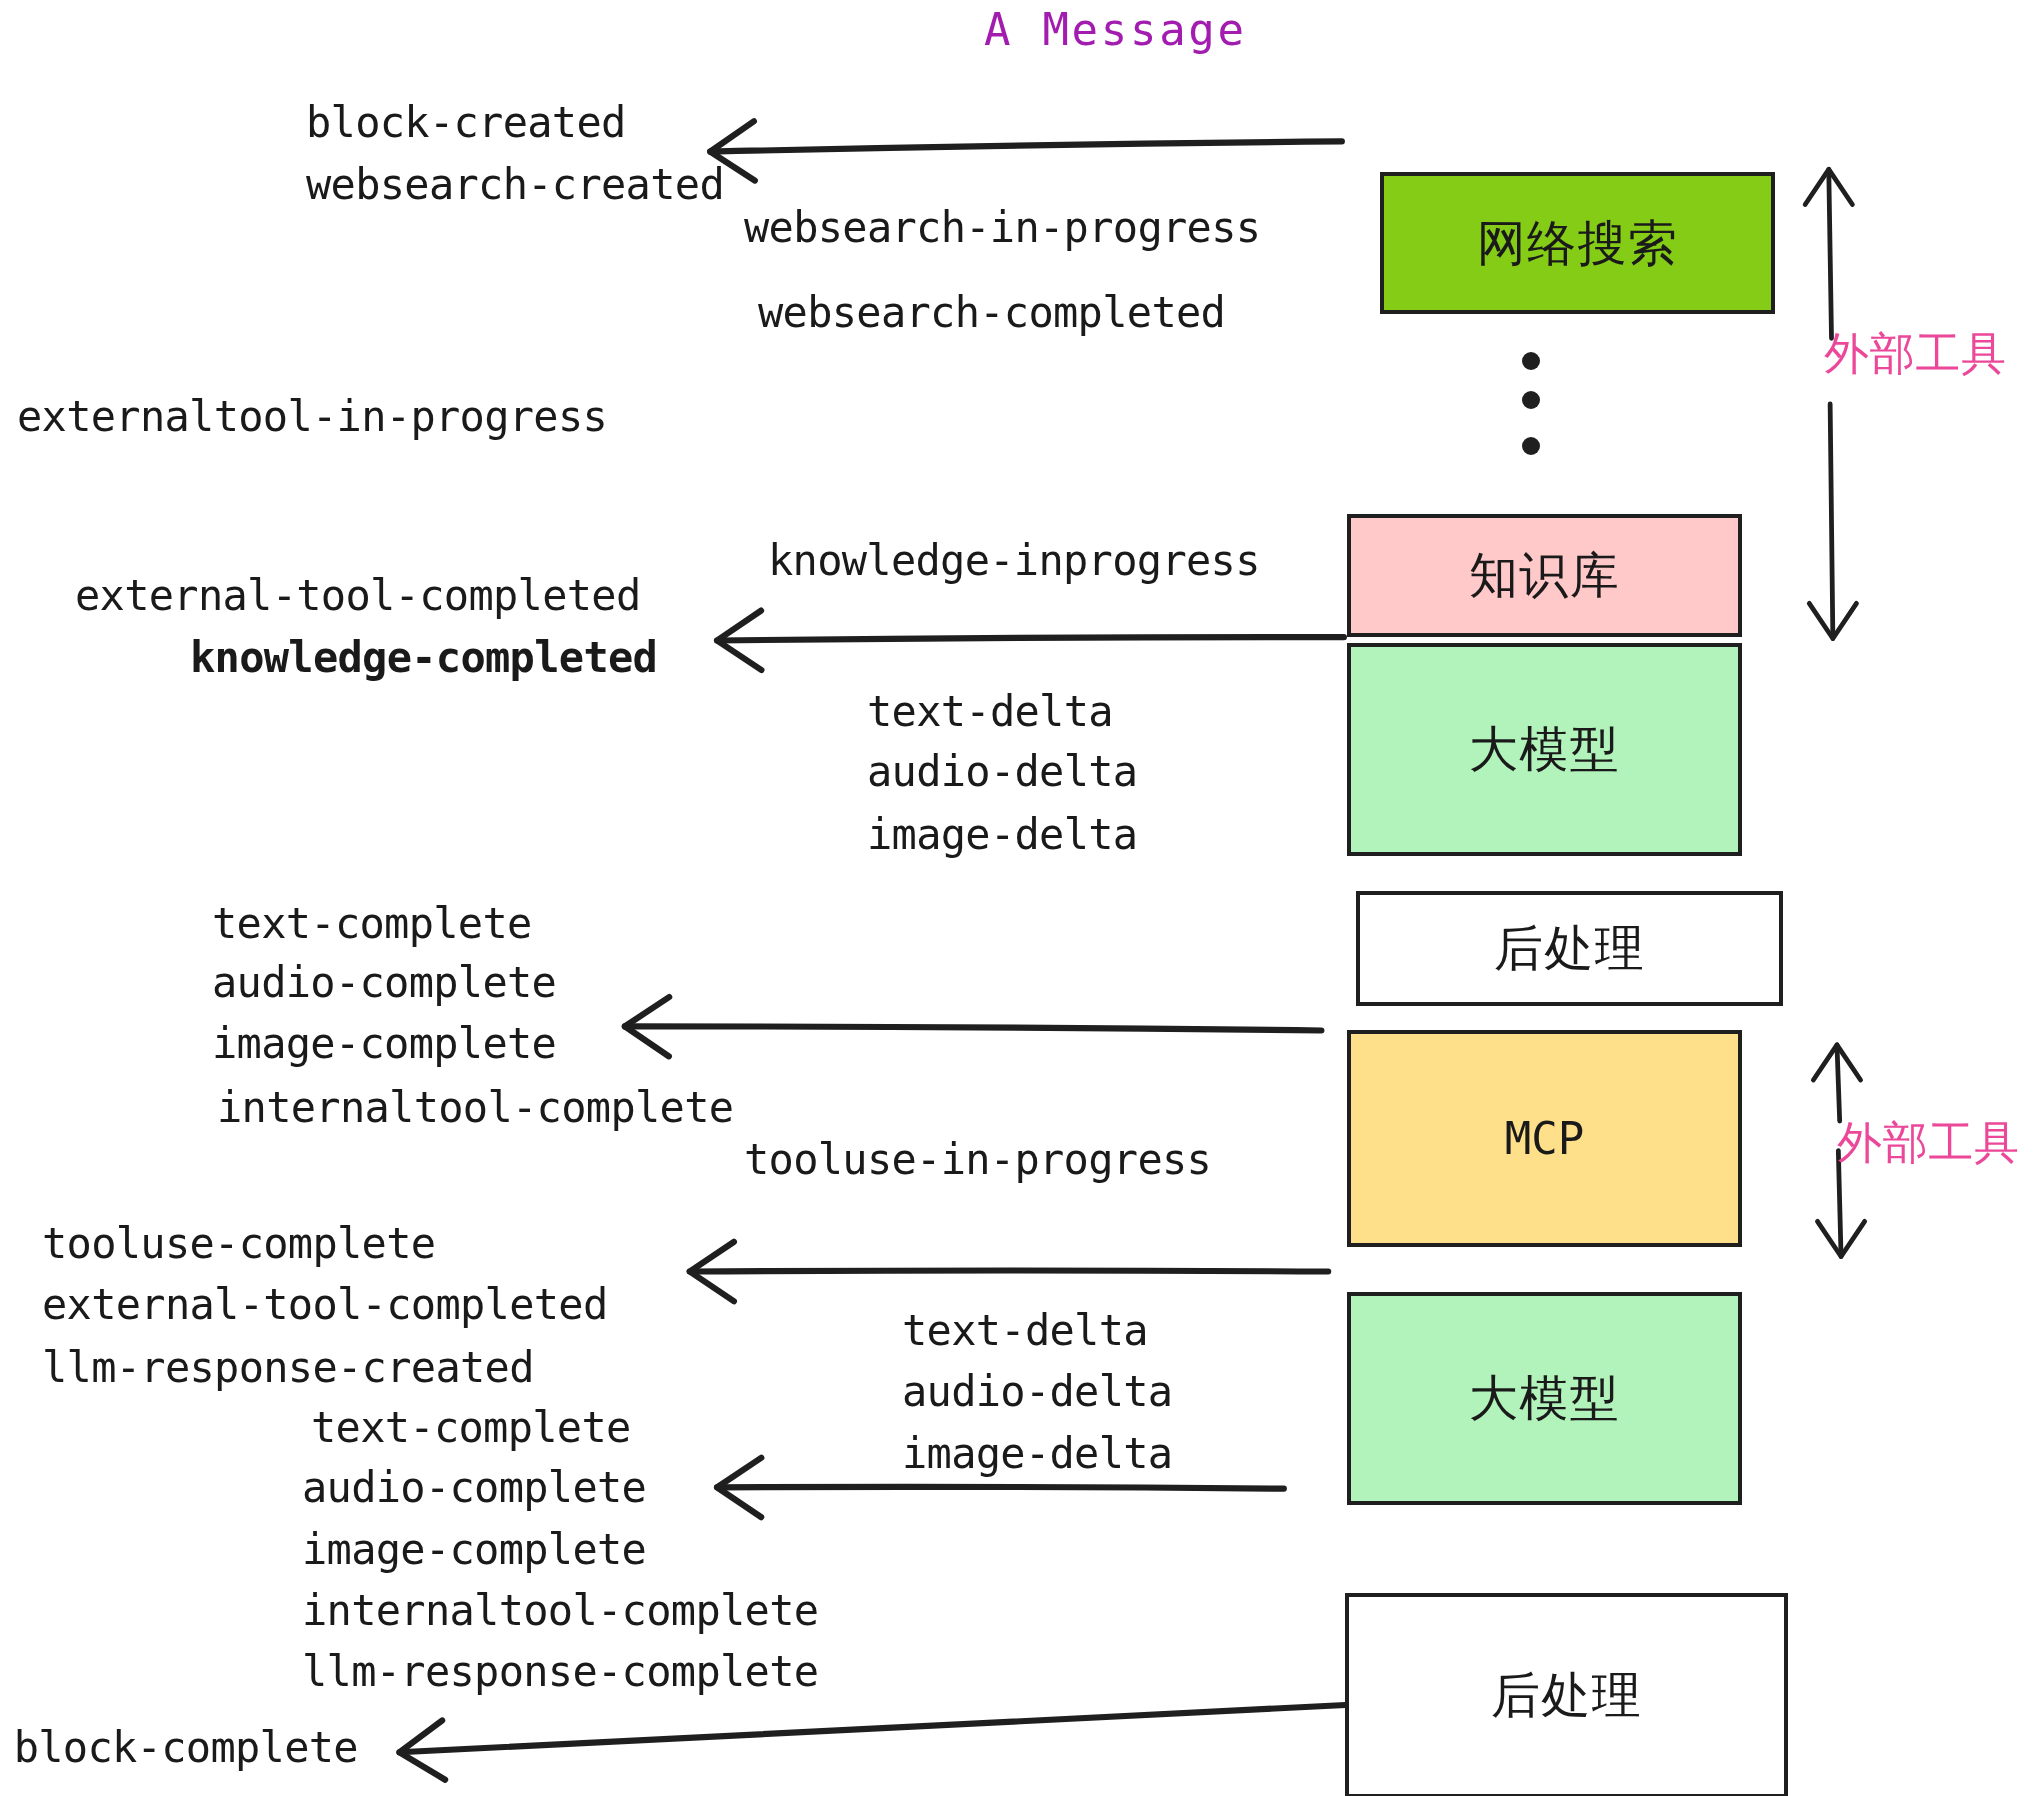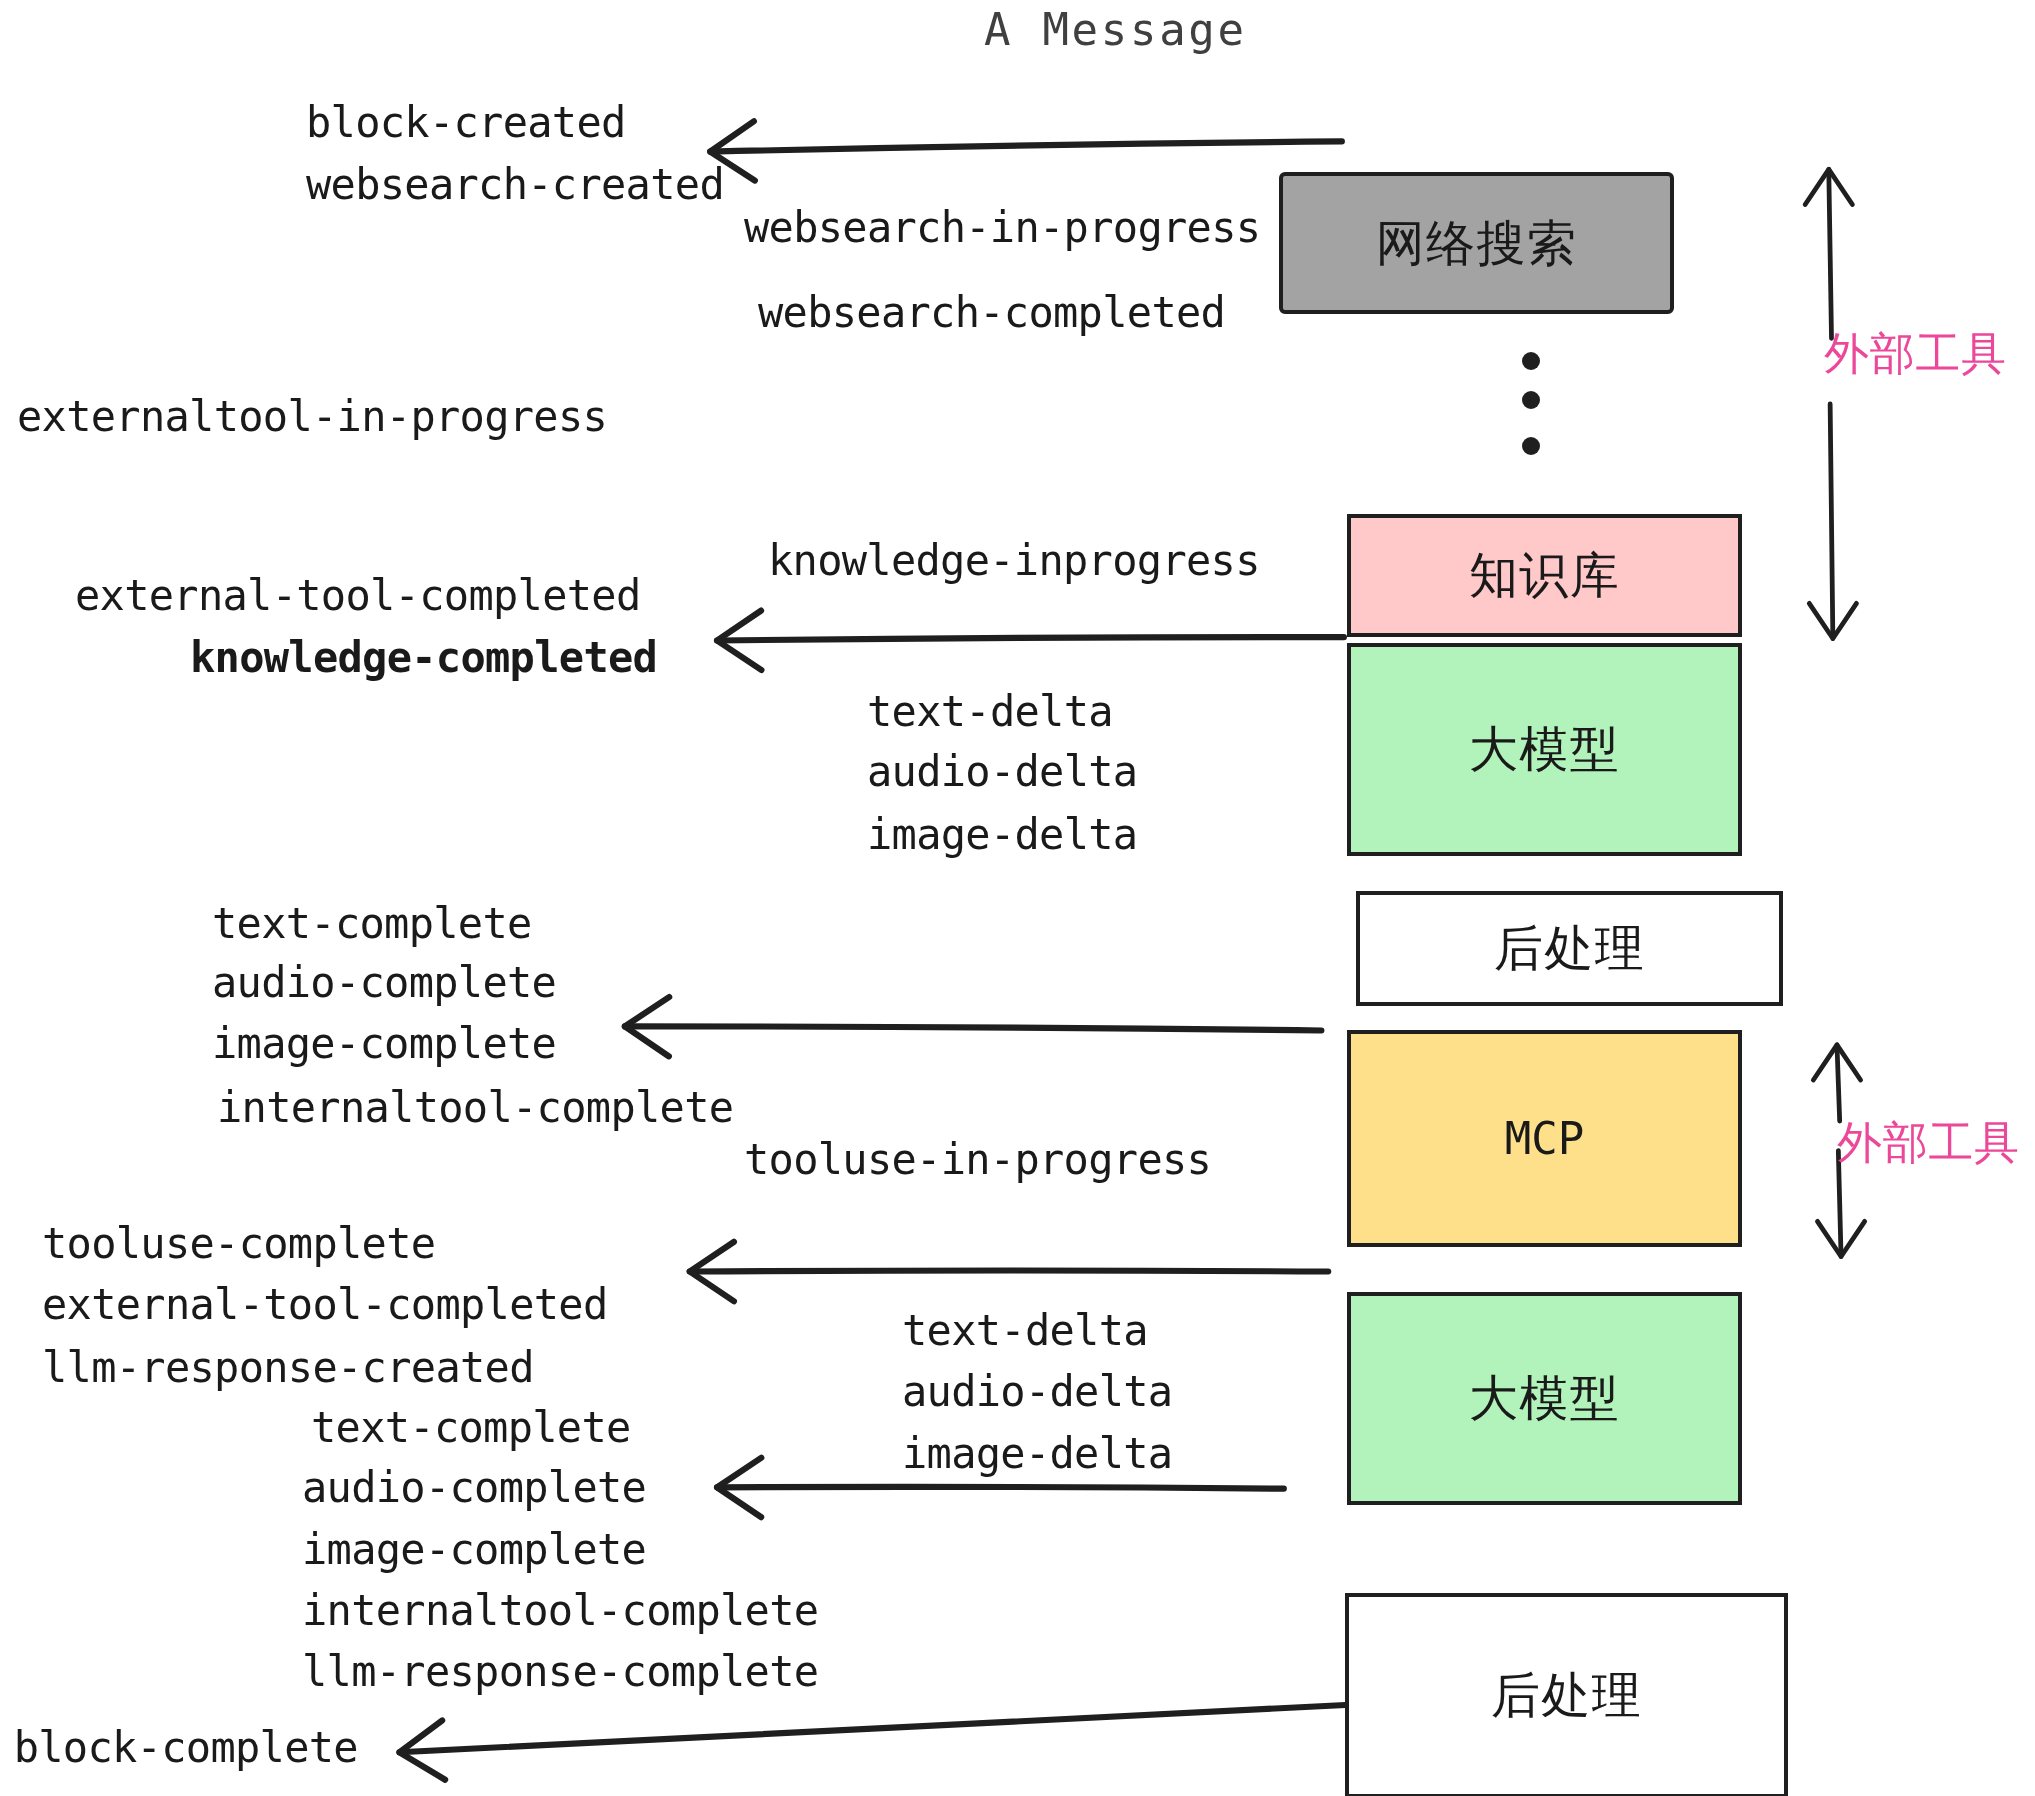--- a/index.html
+++ b/index.html
@@ -20,21 +20,21 @@
     white-space: pre;
     color: #1a1a1a;
     font-family: "DejaVu Sans Mono", monospace;
     font-size: 42px;
     line-height: 1;
     letter-spacing: -0.7px;
   }
   .title {
     position: absolute;
     white-space: pre;
-    color: #404040;
+    color: #a21caf;
     font-family: "DejaVu Sans Mono", monospace;
     font-size: 44px;
     line-height: 1;
     letter-spacing: 2.7px;
   }
   .node {
     position: absolute;
     box-sizing: border-box;
     border: 4.8px solid #1f1f1f;
     display: flex;
@@ -123,21 +123,21 @@
         <g>
           <path d="M 2694 1641.6 Q 2692 1582.8 2690 1530" fill="none" stroke="#1f1f1f" stroke-width="7" stroke-linecap="round"></path>
           <path d="M 2724.576390478268 1581.4633191845837 L 2690 1530 L 2655.423609521732 1581.4633191845837" fill="none" stroke="#1f1f1f" stroke-width="7" stroke-linecap="round" stroke-linejoin="round"></path>
           <path d="M 2692 1685 Q 2694 1765.5 2696 1840" fill="none" stroke="#1f1f1f" stroke-width="7" stroke-linecap="round"></path>
           <path d="M 2661.423609521732 1788.5366808154163 L 2696 1840 L 2730.576390478268 1788.5366808154163" fill="none" stroke="#1f1f1f" stroke-width="7" stroke-linecap="round" stroke-linejoin="round"></path>
         </g>
       </g>
   </svg>
 
   <div id="nodes-layer">
-      <div class="node" style="left: 1279px; top: 172px; width: 395px; height: 142px; background: #a3a3a3; border-radius: 6px;">
+      <div class="node" style="left: 1380px; top: 172px; width: 395px; height: 142px; background: #84cc16;">
         <span class="lbl">网络搜索</span>
       </div>
       <div class="node" style="left: 1347px; top: 514px; width: 395px; height: 123px; background: rgb(255, 201, 201);">
         <span class="lbl">知识库</span>
       </div>
       <div class="node" style="left: 1347px; top: 643px; width: 395px; height: 213px; background: rgb(178, 242, 187);">
         <span class="lbl">大模型</span>
       </div>
       <div class="node" style="left: 1356px; top: 891px; width: 427px; height: 115px; background: rgb(255, 255, 255);">
         <span class="lbl">后处理</span>

